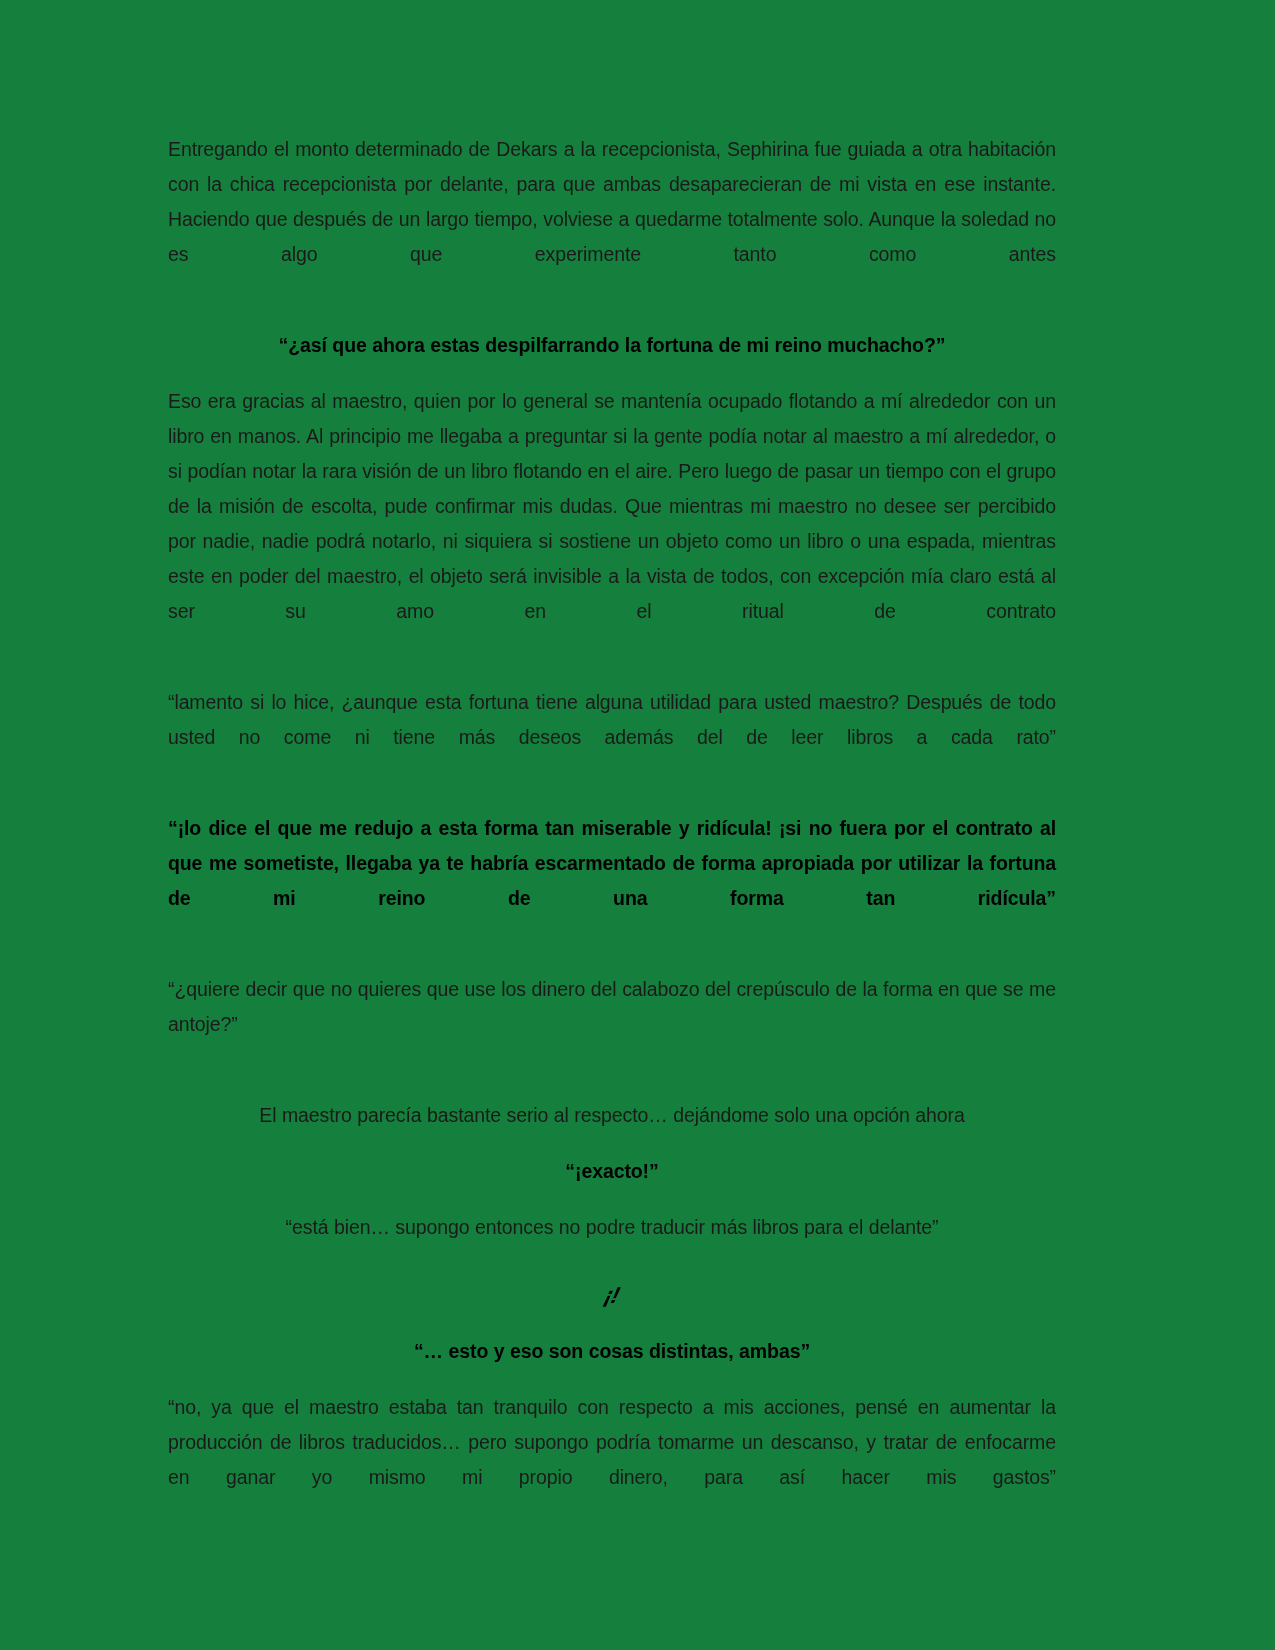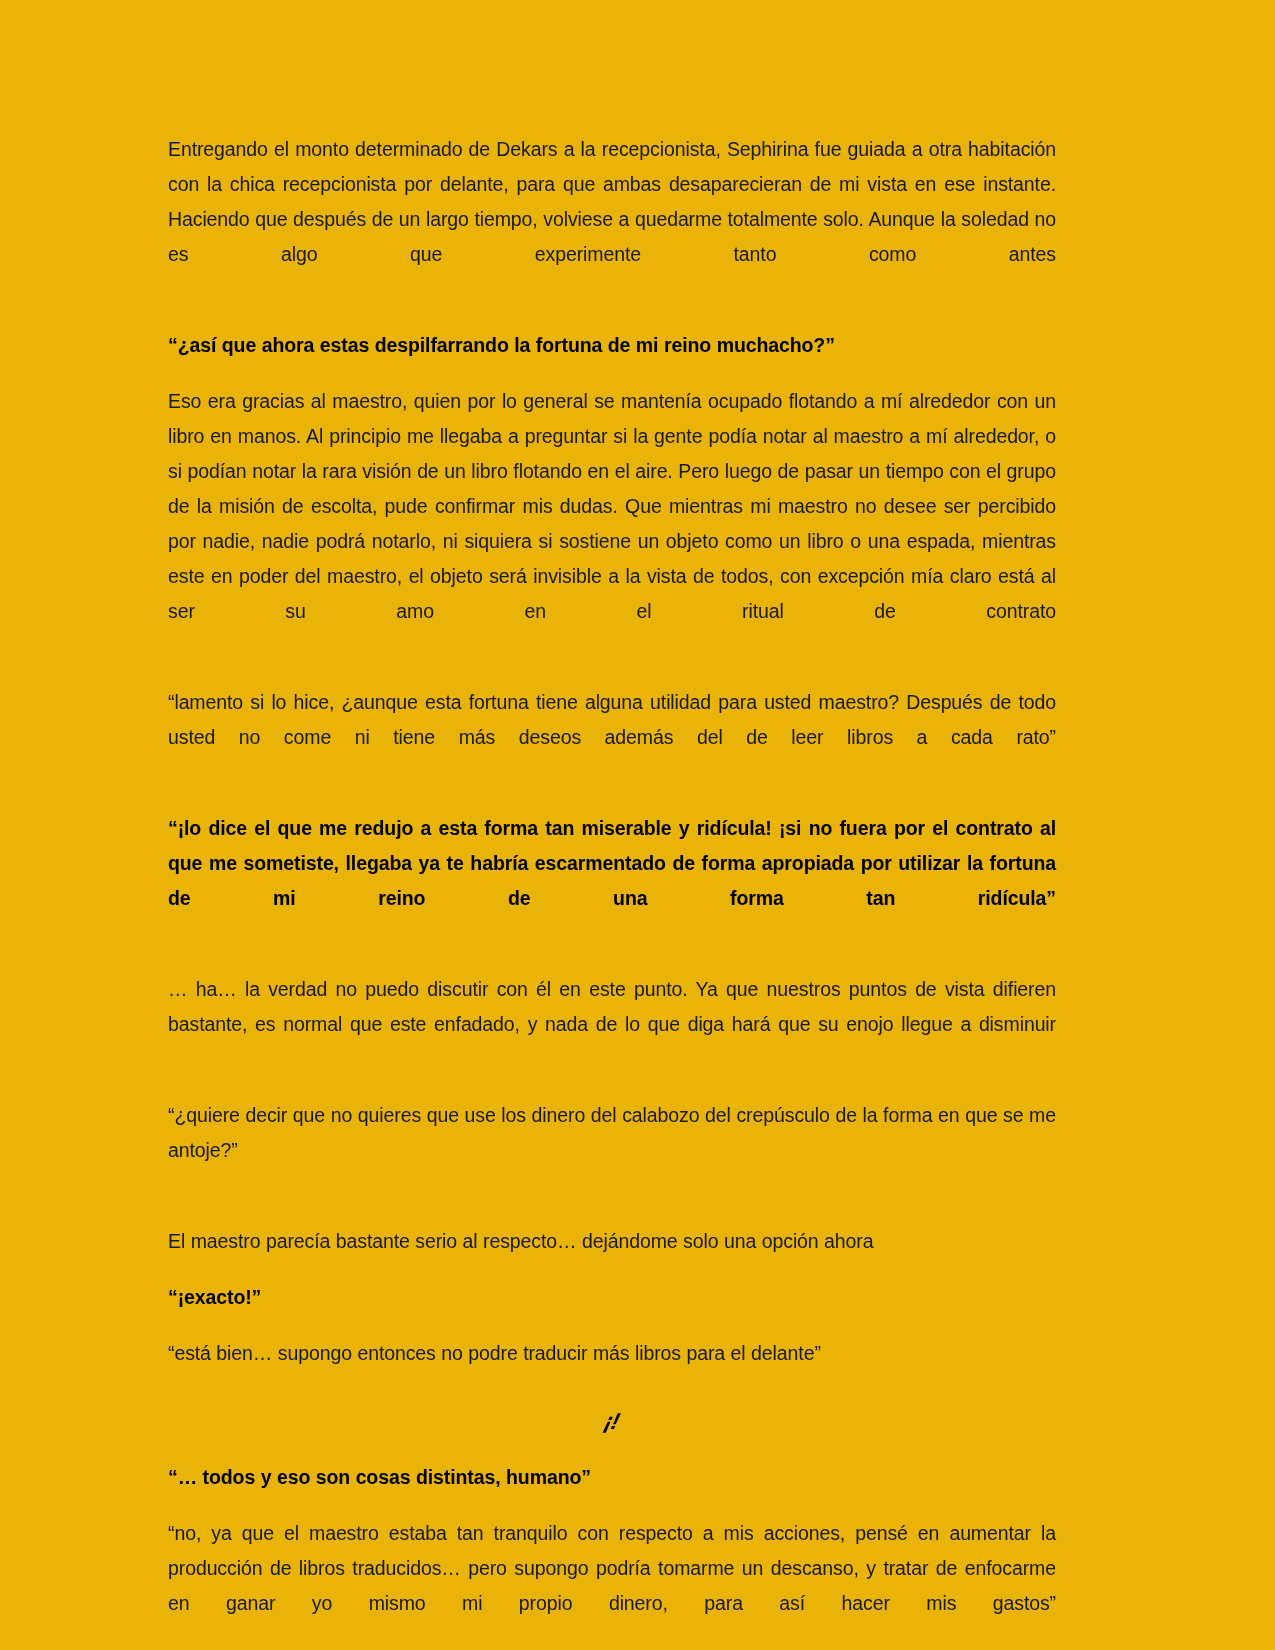--- a/index.html
+++ b/index.html
@@ -8,21 +8,21 @@
     background: #ffffff;
   }
   body {
     font-family: "Liberation Sans", sans-serif;
     color: #000000;
   }
   .page {
     position: relative;
     width: 1275px;
     height: 1650px;
-    background: #eab308;
+    background: #15803d;
     margin: 0 auto;
     overflow: hidden;
     box-sizing: border-box;
     text-decoration: underline;
   }
   .content {
     position: absolute;
     left: 168px;
     top: 132px;
     width: 888px;
@@ -41,21 +41,21 @@
     font-weight: bold;
     color: #000000;
   }
   
   p.para::after {
     content: "";
     display: inline-block;
     width: 100%;
   }
   p.para.nojustify {
-    text-align: left;
+    text-align: center;
   }
   p.para.nojustify::after {
     content: none;
   }
   .divider {
     margin: 0 0 21px 0;
     text-align: center;
     font-size: 23px;
     line-height: 35px;
     font-weight: bold;
@@ -79,31 +79,30 @@
     <p class="para">Entregando el monto determinado de Dekars a la recepcionista, Sephirina fue guiada a otra habitación con la chica recepcionista por delante, para que ambas desaparecieran de mi vista en ese instante. Haciendo que después de un largo tiempo, volviese a quedarme totalmente solo. Aunque la soledad no es algo que experimente tanto como antes</p>
 
     <p class="para bold nojustify">“¿así que ahora estas despilfarrando la fortuna de mi reino muchacho?”</p>
 
     <p class="para">Eso era gracias al maestro, quien por lo general se mantenía ocupado flotando a mí alrededor con un libro en manos. Al principio me llegaba a preguntar si la gente podía notar al maestro a mí alrededor, o si podían notar la rara visión de un libro flotando en el aire. Pero luego de pasar un tiempo con el grupo de la misión de escolta, pude confirmar mis dudas. Que mientras mi maestro no desee ser percibido por nadie, nadie podrá notarlo, ni siquiera si sostiene un objeto como un libro o una espada, mientras este en poder del maestro, el objeto será invisible a la vista de todos, con excepción mía claro está al ser su amo en el ritual de contrato</p>
 
     <p class="para">“lamento si lo hice, ¿aunque esta fortuna tiene alguna utilidad para usted maestro? Después de todo usted no come ni tiene más deseos además del de leer libros a cada rato”</p>
 
     <p class="para bold">“¡lo dice el que me redujo a esta forma tan miserable y ridícula! ¡si no fuera por el contrato al que me sometiste, llegaba ya te habría escarmentado de forma apropiada por utilizar la fortuna de mi reino de una forma tan ridícula”</p>
 
-    <p class="para">… ha… la verdad no puedo discutir con él en este punto. Ya que nuestros puntos de vista difieren bastante, es normal que este enfadado, y nada de lo que diga hará que su enojo llegue a disminuir</p>
 
     <p class="para">“¿quiere decir que no quieres que use los dinero del calabozo del crepúsculo de la forma en que se me antoje?”</p>
 
     <p class="para nojustify">El maestro parecía bastante serio al respecto… dejándome solo una opción ahora</p>
 
     <p class="para bold nojustify">“¡exacto!”</p>
 
     <p class="para nojustify">“está bien… supongo entonces no podre traducir más libros para el delante”</p>
 
     <div class="spacer-sm"></div>
     <div class="divider"><span class="glyph">¡!</span></div>
 
-    <p class="para bold nojustify">“… todos y eso son cosas distintas, humano”</p>
+    <p class="para bold nojustify">“… esto y eso son cosas distintas, ambas”</p>
 
     <p class="para">“no, ya que el maestro estaba tan tranquilo con respecto a mis acciones, pensé en aumentar la producción de libros traducidos… pero supongo podría tomarme un descanso, y tratar de enfocarme en ganar yo mismo mi propio dinero, para así hacer mis gastos”</p>
 
   </div>
 </div>
 
 </body></html>

